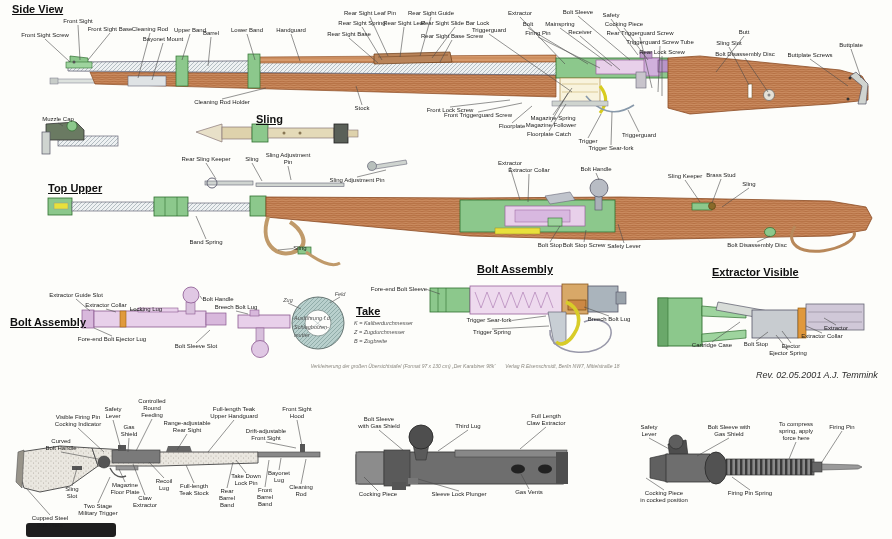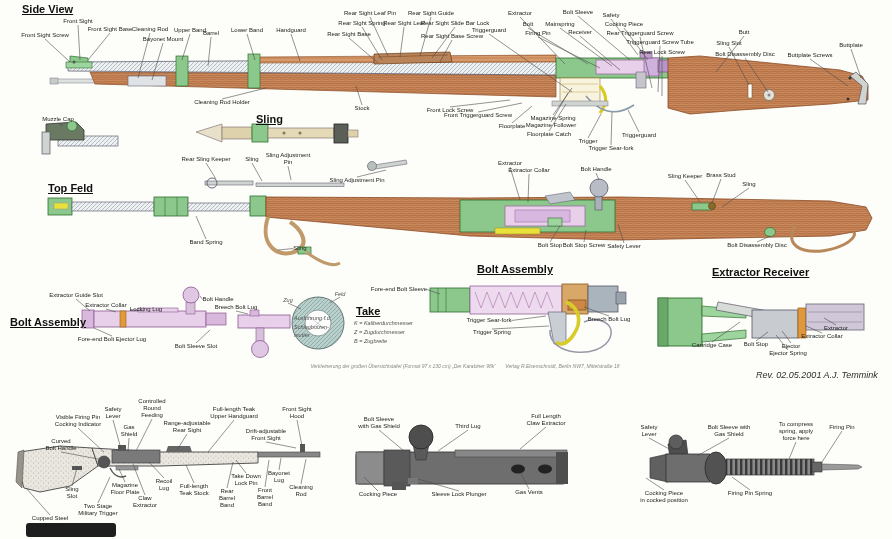--- a/index.html
+++ b/index.html
@@ -336,27 +336,27 @@
       <line x1="459" y1="491" x2="418" y2="479"></line>
       <line x1="529" y1="489" x2="521" y2="474"></line>
       <line x1="649" y1="438" x2="671" y2="450"></line>
       <line x1="729" y1="438" x2="697" y2="456"></line>
       <line x1="796" y1="442" x2="789" y2="459"></line>
       <line x1="842" y1="431" x2="822" y2="462"></line>
       <line x1="664" y1="490" x2="646" y2="478"></line>
       <line x1="750" y1="490" x2="732" y2="477"></line>
     </svg>
 
-  <div class="hd" style="left:22px;top:3px">Side View</div>
+  <div class="hd" style="left:12px;top:3px">Side View</div>
   <div class="hd" style="left:256px;top:113px">Sling</div>
-  <div class="hd" style="left:48px;top:182px">Top Feld</div>
+  <div class="hd" style="left:48px;top:182px">Top Upper</div>
   <div class="hd" style="left:10px;top:316px">Bolt Assembly</div>
   <div class="hd" style="left:356px;top:305px">Take</div>
   <div class="hd" style="left:477px;top:263px">Bolt Assembly</div>
-  <div class="hd" style="left:712px;top:266px">Extractor Receiver</div>
+  <div class="hd" style="left:712px;top:266px">Extractor Visible</div>
 
   <div class="note" style="left:294px;top:314px">Ausführung f.d.
 Schlagbolzen-
 mutter</div>
   <div class="legend" style="left:354px;top:320px">
     <div>K = Kaliberdurchmesser</div>
     <div>Z = Zugdurchmesser</div>
     <div>B = Zugbreite</div>
   </div>
   <div class="fine">

